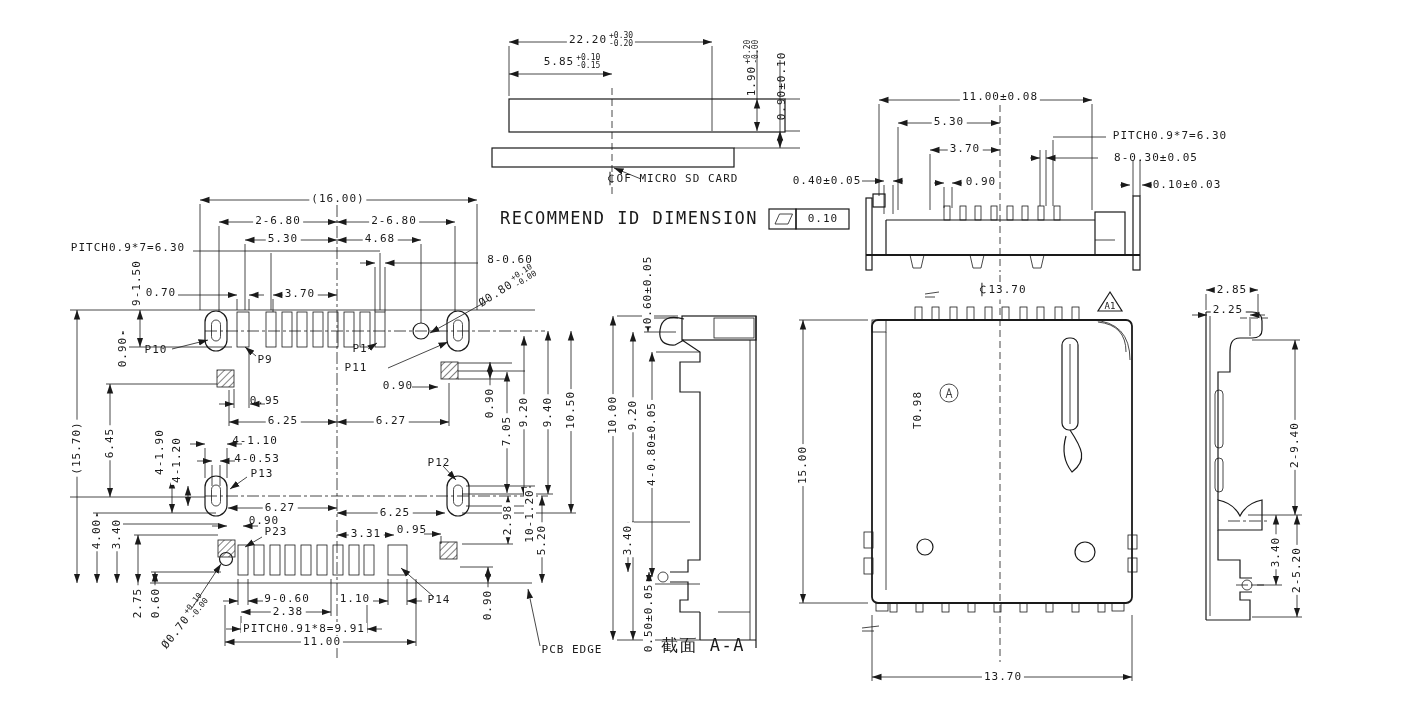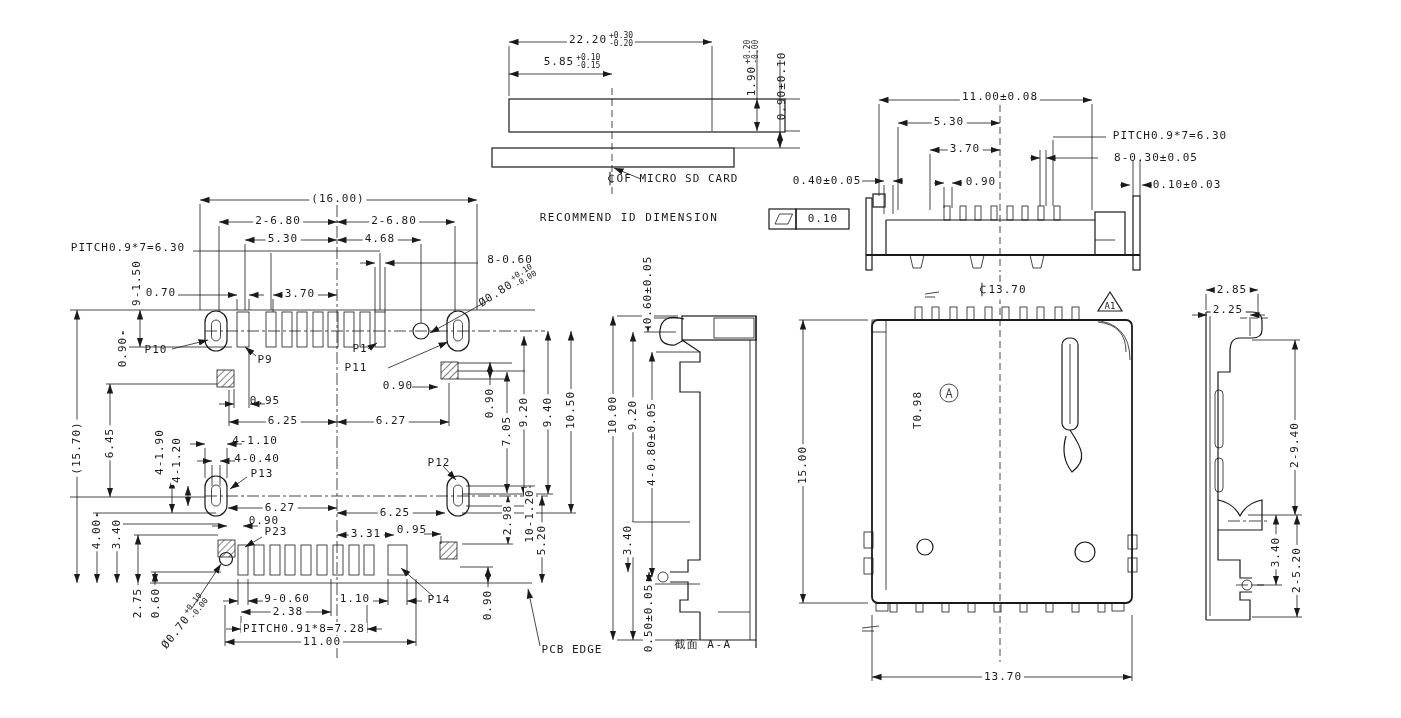--- a/index.html
+++ b/index.html
@@ -16,21 +16,21 @@
   .lbl{position:absolute;font-size:11px;letter-spacing:1px;white-space:nowrap;
     transform:translate(-50%,-50%);line-height:12px;}
   .bg{background:#fff;padding:0 2px;}
   .v{transform:translate(-50%,-50%) rotate(-90deg);}
   .r33{transform:translate(-50%,-50%) rotate(-33deg);}
   .r52{transform:translate(-50%,-50%) rotate(-52deg);}
   .row{display:inline-flex;align-items:center;gap:2px;white-space:nowrap;}
   .stk{display:inline-flex;flex-direction:column;font-size:8px;line-height:8px;letter-spacing:0;}
   .stk i{font-style:normal;}
   .small{font-size:9px;letter-spacing:0;}
-  .cap{font-size:11px;letter-spacing:1.5px;}
+  .cap{font-size:17px;letter-spacing:1.5px;}
 </style>
 </head>
 <body>
 
 <div id="canvas">
 
 <svg class="geo" width="1401" height="718">
   <defs>
     <marker id="a" viewBox="0 0 10 8" markerWidth="10" markerHeight="8" refX="9.5" refY="4" orient="auto-start-reverse" markerUnits="userSpaceOnUse">
       <path d="M0,0.8 L9.5,4 L0,7.2 Z" fill="#1a1a1a"></path>
@@ -477,21 +477,21 @@
 <span class="lbl v bg" style="left:507px;top:431px">7.05</span>
 <span class="lbl v bg" style="left:524px;top:412px">9.20</span>
 <span class="lbl v bg" style="left:548px;top:412px">9.40</span>
 <span class="lbl v bg" style="left:571px;top:410px">10.50</span>
 <span class="lbl v bg" style="left:77px;top:448px">(15.70)</span>
 <span class="lbl v bg" style="left:110px;top:443px">6.45</span>
 <span class="lbl v bg" style="left:123px;top:352px">0.90</span>
 <span class="lbl v bg" style="left:160px;top:452px">4-1.90</span>
 <span class="lbl v bg" style="left:177px;top:460px">4-1.20</span>
 <span class="lbl" style="left:255px;top:441px">4-1.10</span>
-<span class="lbl" style="left:257px;top:459px">4-0.40</span>
+<span class="lbl" style="left:257px;top:459px">4-0.53</span>
 <span class="lbl" style="left:262px;top:474px">P13</span>
 <span class="lbl bg" style="left:280px;top:508px">6.27</span>
 <span class="lbl bg" style="left:395px;top:513px">6.25</span>
 <span class="lbl" style="left:264px;top:521px">0.90</span>
 <span class="lbl" style="left:276px;top:532px">P23</span>
 <span class="lbl bg" style="left:366px;top:534px">3.31</span>
 <span class="lbl" style="left:412px;top:530px">0.95</span>
 <span class="lbl" style="left:439px;top:463px">P12</span>
 <span class="lbl v bg" style="left:97px;top:534px">4.00</span>
 <span class="lbl v bg" style="left:117px;top:534px">3.40</span>
@@ -503,21 +503,21 @@
 <span class="lbl r52" style="left:184px;top:622px"><span class="row">
         <span>Ø0.70</span>
         <span class="stk">
           <i>+0.10</i>
           <i>-0.00</i>
         </span>
       </span></span>
 <span class="lbl" style="left:287px;top:599px">9-0.60</span>
 <span class="lbl" style="left:355px;top:599px">1.10</span>
 <span class="lbl bg" style="left:288px;top:612px">2.38</span>
-<span class="lbl bg" style="left:304px;top:629px">PITCH0.91*8=7.28</span>
+<span class="lbl bg" style="left:304px;top:629px">PITCH0.91*8=9.91</span>
 <span class="lbl bg" style="left:322px;top:642px">11.00</span>
 <span class="lbl" style="left:439px;top:600px">P14</span>
 <span class="lbl v bg" style="left:488px;top:605px">0.90</span>
 <span class="lbl" style="left:572px;top:650px">PCB EDGE</span>
 
 <span class="lbl v bg" style="left:648px;top:290px">0.60±0.05</span>
 <span class="lbl v bg" style="left:613px;top:415px">10.00</span>
 <span class="lbl v bg" style="left:633px;top:415px">9.20</span>
 <span class="lbl v bg" style="left:652px;top:444px">4-0.80±0.05</span>
 <span class="lbl v bg" style="left:628px;top:540px">3.40</span>

